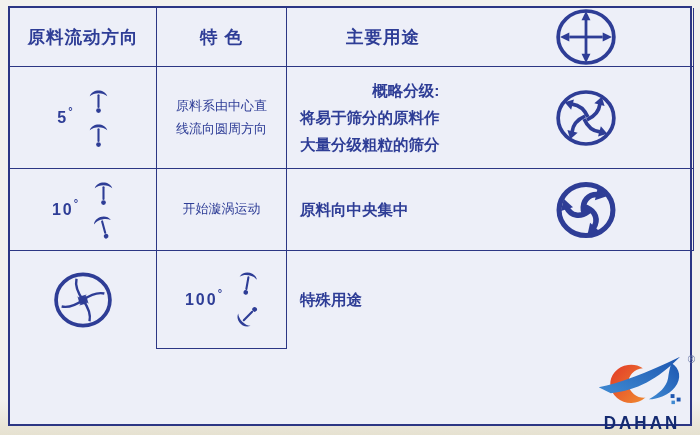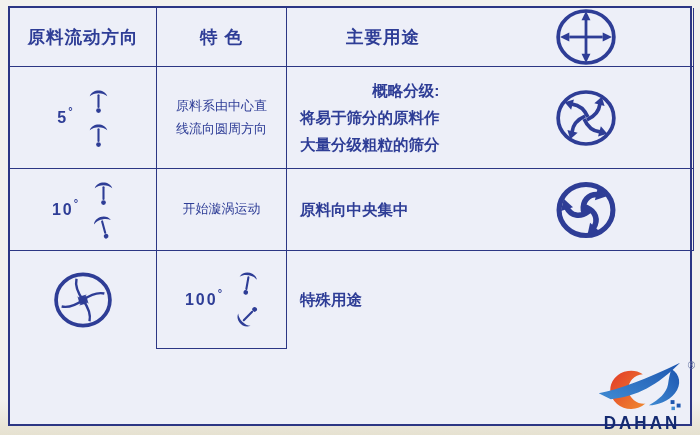--- a/index.html
+++ b/index.html
@@ -53,21 +53,21 @@
   .flow .ln{stroke:var(--ink);fill:none;}
   .flow .ah{fill:var(--ink);stroke:none;}
   
   .logo{
     position:absolute;right:7px;bottom:3px;width:102px;text-align:center;
   }
   .logo-mark{width:96px;height:52px;display:block;margin:0 auto;}
   .logo-reg{position:absolute;top:-2px;right:-2px;font-size:10px;color:#5a6a9a;}
   .logo-text{
     font-size:17px;font-weight:bold;letter-spacing:3px;color:#142a70;
-    transform:scaleY(1.05);line-height:1;margin-top:1px;
+    transform:scaleY(1.05);line-height:1;margin-top:7px;
   }
 </style>
 </head>
 <body>
 
 <div class="tbl">
 
   <div class="cell hdr">
       <span>原料流动方向</span>
     </div>

